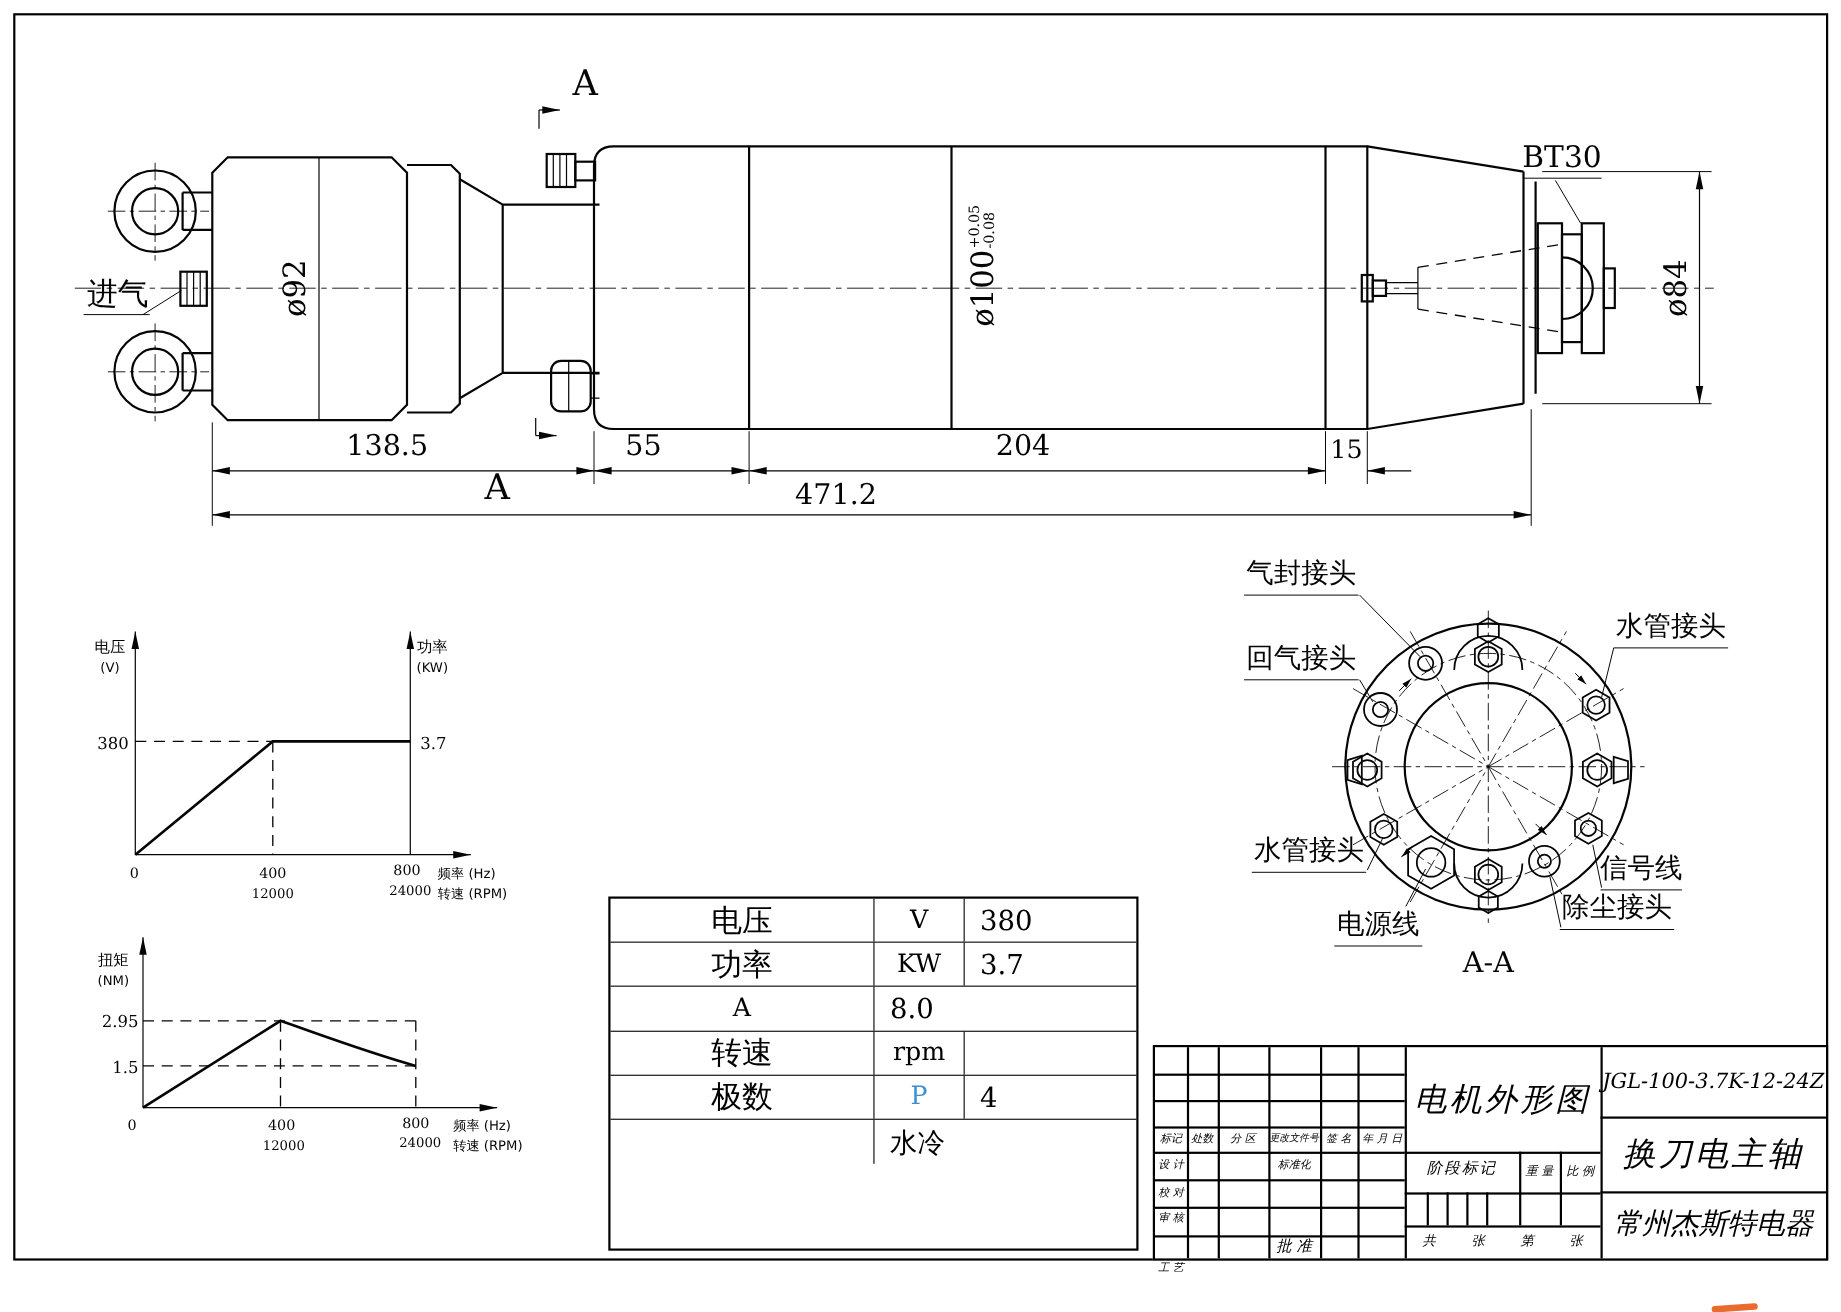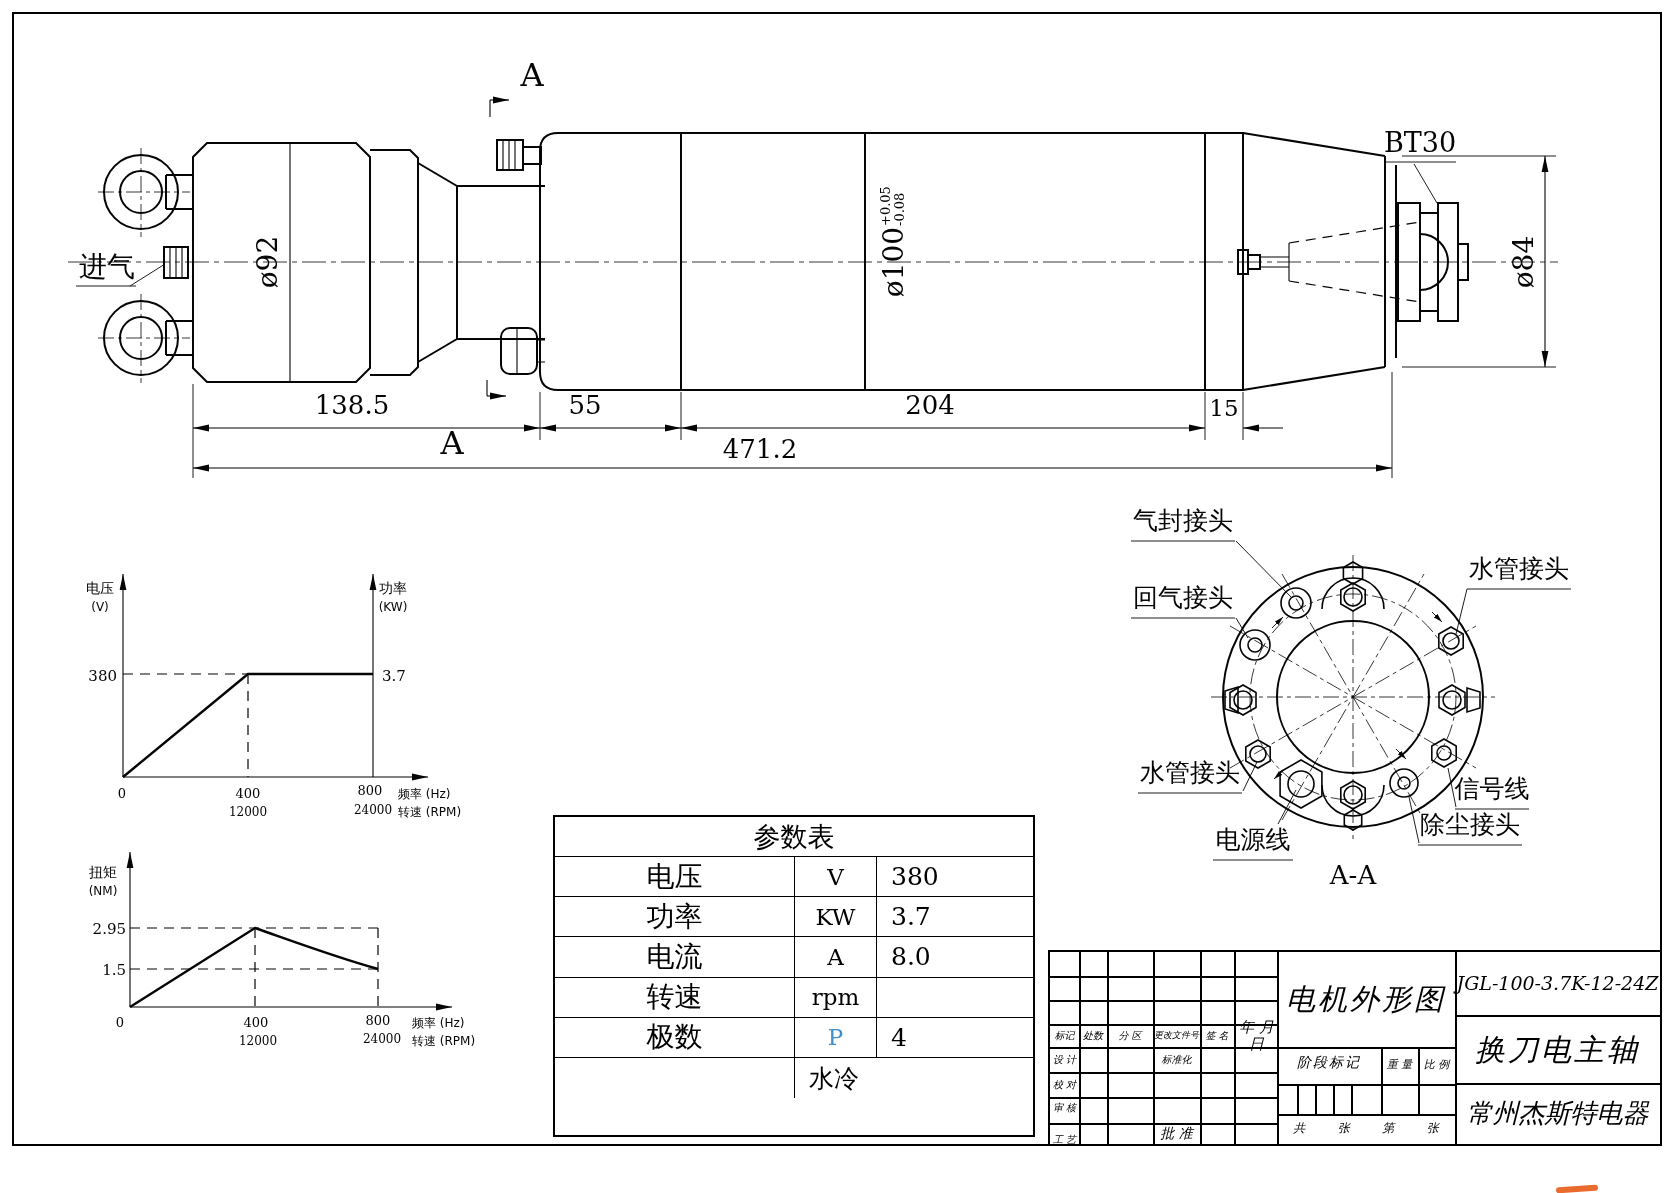--- a/index.html
+++ b/index.html
@@ -282,33 +282,31 @@
 
       <text x="1470" y="833" font-size="25" text-anchor="middle">除尘接头</text>
       <line x1="1418" y1="845" x2="1522" y2="845" class="thin"></line>
       <line x1="1419" y1="843" x2="1409" y2="797" class="thin"></line>
 
       <text x="1353" y="884" font-size="26" text-anchor="middle" class="ser">A-A</text>
     </g>
   </svg>
 
   <div class="ptable">
-    <div class="pt-title">参数表</div>
     <div class="pt-row">
         <div class="pt-name">电压</div>
         <div class="pt-unit">V</div>
         <div class="pt-val">380</div>
       </div>
     <div class="pt-row">
         <div class="pt-name">功率</div>
         <div class="pt-unit">KW</div>
         <div class="pt-val">3.7</div>
       </div>
     <div class="pt-row">
-        <div class="pt-name">电流</div>
         <div class="pt-unit">A</div>
         <div class="pt-val">8.0</div>
       </div>
     <div class="pt-row">
         <div class="pt-name">转速</div>
         <div class="pt-unit">rpm</div>
       </div>
     <div class="pt-row">
         <div class="pt-name">极数</div>
         <div class="pt-unit" style="color:#3f8fd2">P</div>
@@ -346,25 +344,25 @@
     <div class="vl" style="left:283px;top:132px;height:30px"></div>
     <div class="vl" style="left:301px;top:132px;height:30px"></div>
     <div class="hl" style="top:63px;left:405px;width:205px"></div>
     <div class="hl" style="top:131px;left:405px;width:205px"></div>
 
     <span class="tbl" style="left:0;top:72px;width:29px;height:23px;font-size:10px">标记</span>
     <span class="tbl" style="left:29px;top:72px;width:28px;height:23px;font-size:10px">处数</span>
     <span class="tbl" style="left:57px;top:72px;width:46px;height:23px;font-size:10px">分 区</span>
     <span class="tbl" style="left:103px;top:72px;width:47px;height:23px;font-size:9px">更改文件号</span>
     <span class="tbl" style="left:150px;top:72px;width:34px;height:23px;font-size:10px">签 名</span>
-    <span class="tbl" style="left:184px;top:72px;width:45px;height:23px;font-size:15px">年 月 日</span>
+    <span class="tbl" style="left:184px;top:72px;width:45px;height:23px;font-size:10px">年 月 日</span>
     <span class="tbl" style="left:0;top:95px;width:29px;height:25px;font-size:10px">设 计</span>
     <span class="tbl" style="left:0;top:120px;width:29px;height:25px;font-size:10px">校 对</span>
     <span class="tbl" style="left:0;top:145px;width:29px;height:21px;font-size:10px">审 核</span>
-    <span class="tbl" style="left:0;top:171px;width:29px;height:33px;font-size:10px">工 艺</span>
+    <span class="tbl" style="left:0;top:184px;width:29px;height:33px;font-size:10px">工 艺</span>
     <span class="tbl" style="left:103px;top:95px;width:47px;height:25px;font-size:10px">标准化</span>
     <span class="tbl" style="left:103px;top:171px;width:47px;height:21px;font-size:14px">批 准</span>
     <span class="tbl" style="left:227px;top:0;width:178px;height:95px;font-size:29px;letter-spacing:3px">电机外形图</span>
     <span class="tbl" style="left:227px;top:92px;width:104px;height:37px;font-size:14px;letter-spacing:2px">阶段标记</span>
     <span class="tbl" style="left:331px;top:95px;width:37px;height:37px;font-size:11px">重 量</span>
     <span class="tbl" style="left:368px;top:95px;width:37px;height:37px;font-size:11px">比 例</span>
     <span class="tbl" style="left:227px;top:162px;width:178px;height:30px;font-size:12px;justify-content:space-around">
       <span>共</span>
       <span>张</span>
       <span>第</span>

